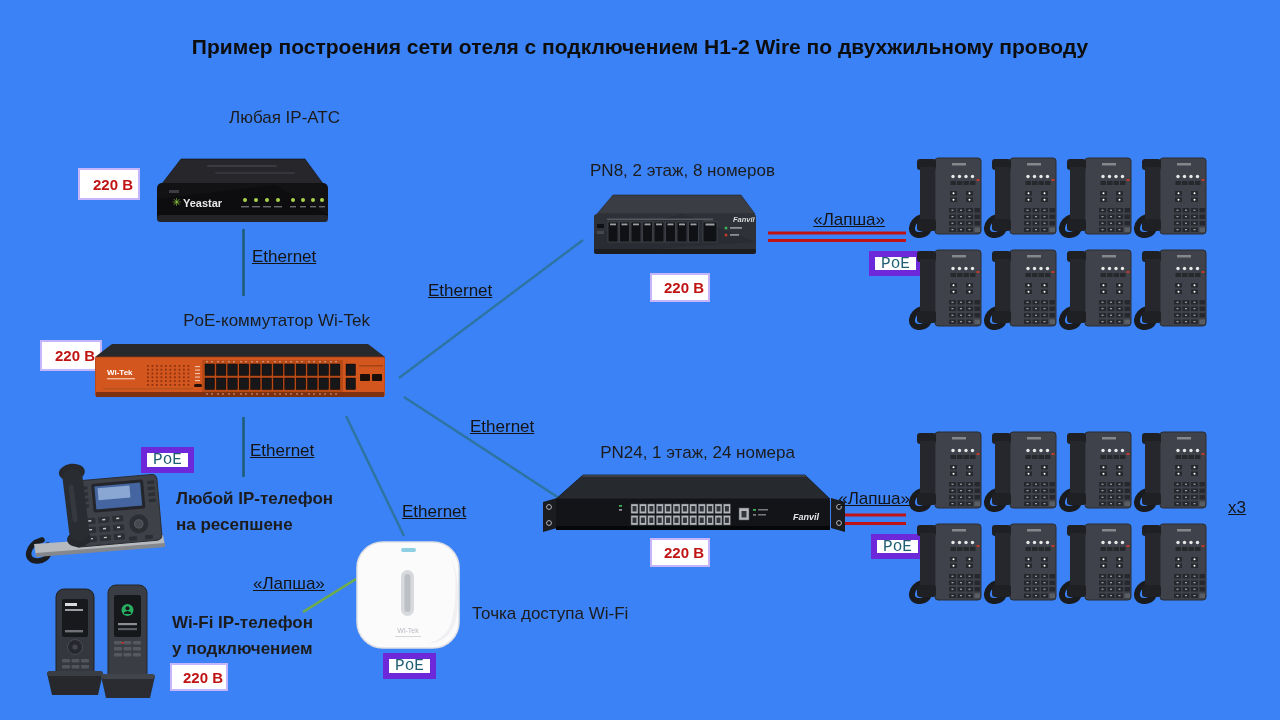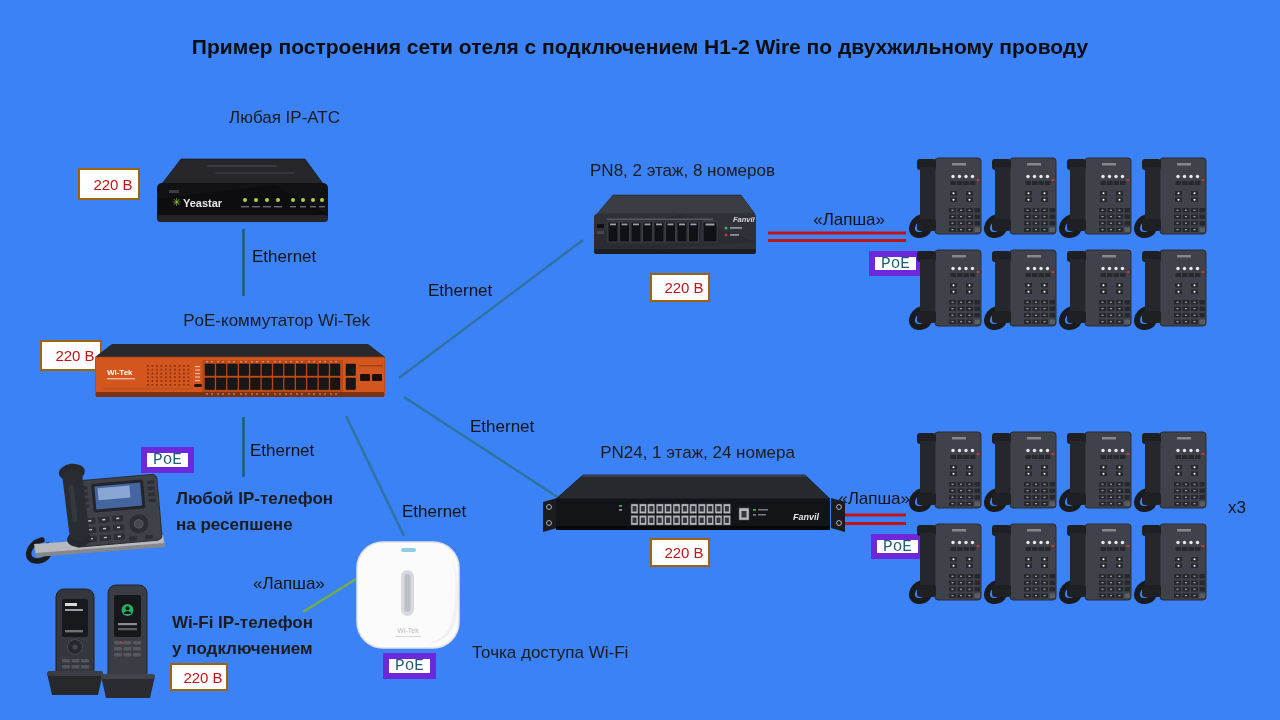--- a/index.html
+++ b/index.html
@@ -3,23 +3,23 @@
 <meta charset="utf-8">
 <style>
   html,body{margin:0;padding:0;background:#fff;}
   #stage{position:relative;width:1280px;height:720px;background:#3b82f6;overflow:hidden;
          font-family:"Liberation Sans",sans-serif;color:#1a1a1a;}
   .abs{position:absolute;}
   .title{width:1280px;text-align:center;font-weight:bold;font-size:21px;color:#0d0d0d;}
   .node-label{font-size:17px;color:#1c1c1c;white-space:nowrap;}
   .center{text-align:right;}
   .two-line{line-height:26px;font-weight:bold;}
-  .link-label{font-size:17px;color:#141414;white-space:nowrap;}
+  .link-label{font-size:17px;color:#141414;white-space:nowrap;text-decoration:underline;}
   .badge{box-sizing:border-box;display:flex;align-items:center;justify-content:center;background:#fff;white-space:nowrap;}
-  .badge-power{border:2px solid #a16207;color:#c01414;font-weight:normal;font-size:15px;padding-left:8px;}
+  .badge-power{border:2px solid #c4b5fd;color:#c01414;font-weight:bold;font-size:15px;padding-left:8px;}
   .badge-poe{border:6px solid #6d28d9;color:#1e5f74;font-size:16px;font-family:Liberation Mono, monospace;}
   svg{display:block;}
   .lines{pointer-events:none;}
   .phone-grid{position:absolute;display:grid;grid-template-columns:repeat(4,74px);column-gap:1px;row-gap:8px;}
   .phone{width:74px;height:84px;}
 </style>
 </head>
 <body>
 
 <div id="stage">
@@ -618,18 +618,18 @@
 
   <svg class="abs" style="left:355px;top:538px" width="106" height="118" viewBox="0 0 106 118">
     <rect x="2" y="4" width="102" height="106" rx="26" fill="#fbfbfc" stroke="#e0e1e4" stroke-width="1.5"></rect>
     <path d="M96 20 q8 18 2 58 q-4 22 -26 28 q26 -2 30 -30 q4 -38 -6 -56 z" fill="#ededf0" opacity="0.8"></path>
     <rect x="46" y="10" width="15" height="4" rx="2" fill="#8ecfe4"></rect>
     <rect x="46" y="32" width="13" height="46" rx="6.5" fill="#d7d9dc"></rect>
     <rect x="49.5" y="36" width="6" height="38" rx="3" fill="#bcc0c5"></rect>
     <text x="53" y="95" font-size="7" fill="#b9bcc0" text-anchor="middle" font-family="Liberation Sans,sans-serif">Wi-Tek</text>
     <rect x="40" y="98" width="26" height="1" fill="#d4d6d9"></rect>
   </svg>
-  <div class="abs node-label" style="left:472px;top:643px">Точка доступа Wi-Fi</div>
+  <div class="abs node-label" style="left:472px;top:604px">Точка доступа Wi-Fi</div>
   <div class="abs badge badge-poe" style="left:383px;top:653px;width:53px;height:26px">
       <span>PoE</span>
     </div>
 
 </div>
 
 </body></html>

